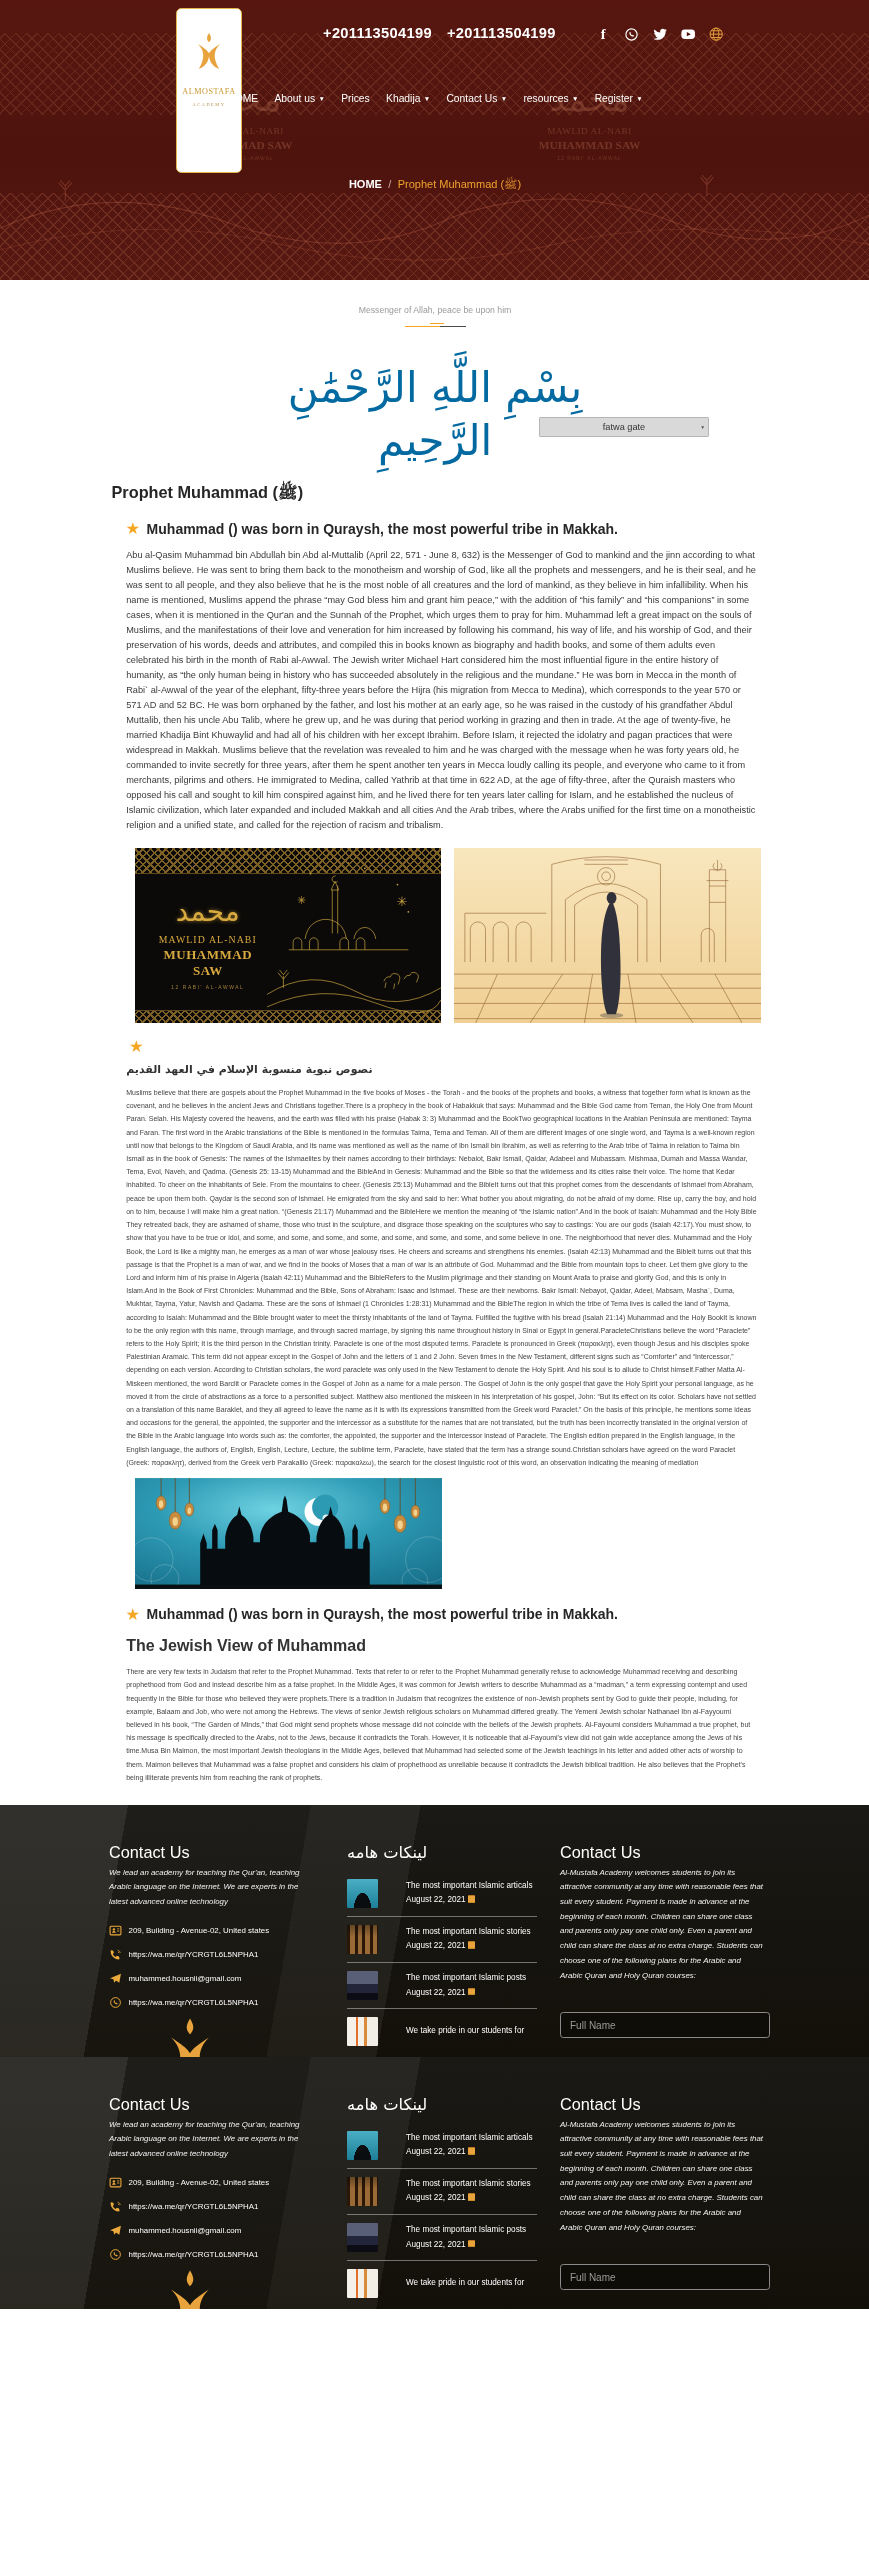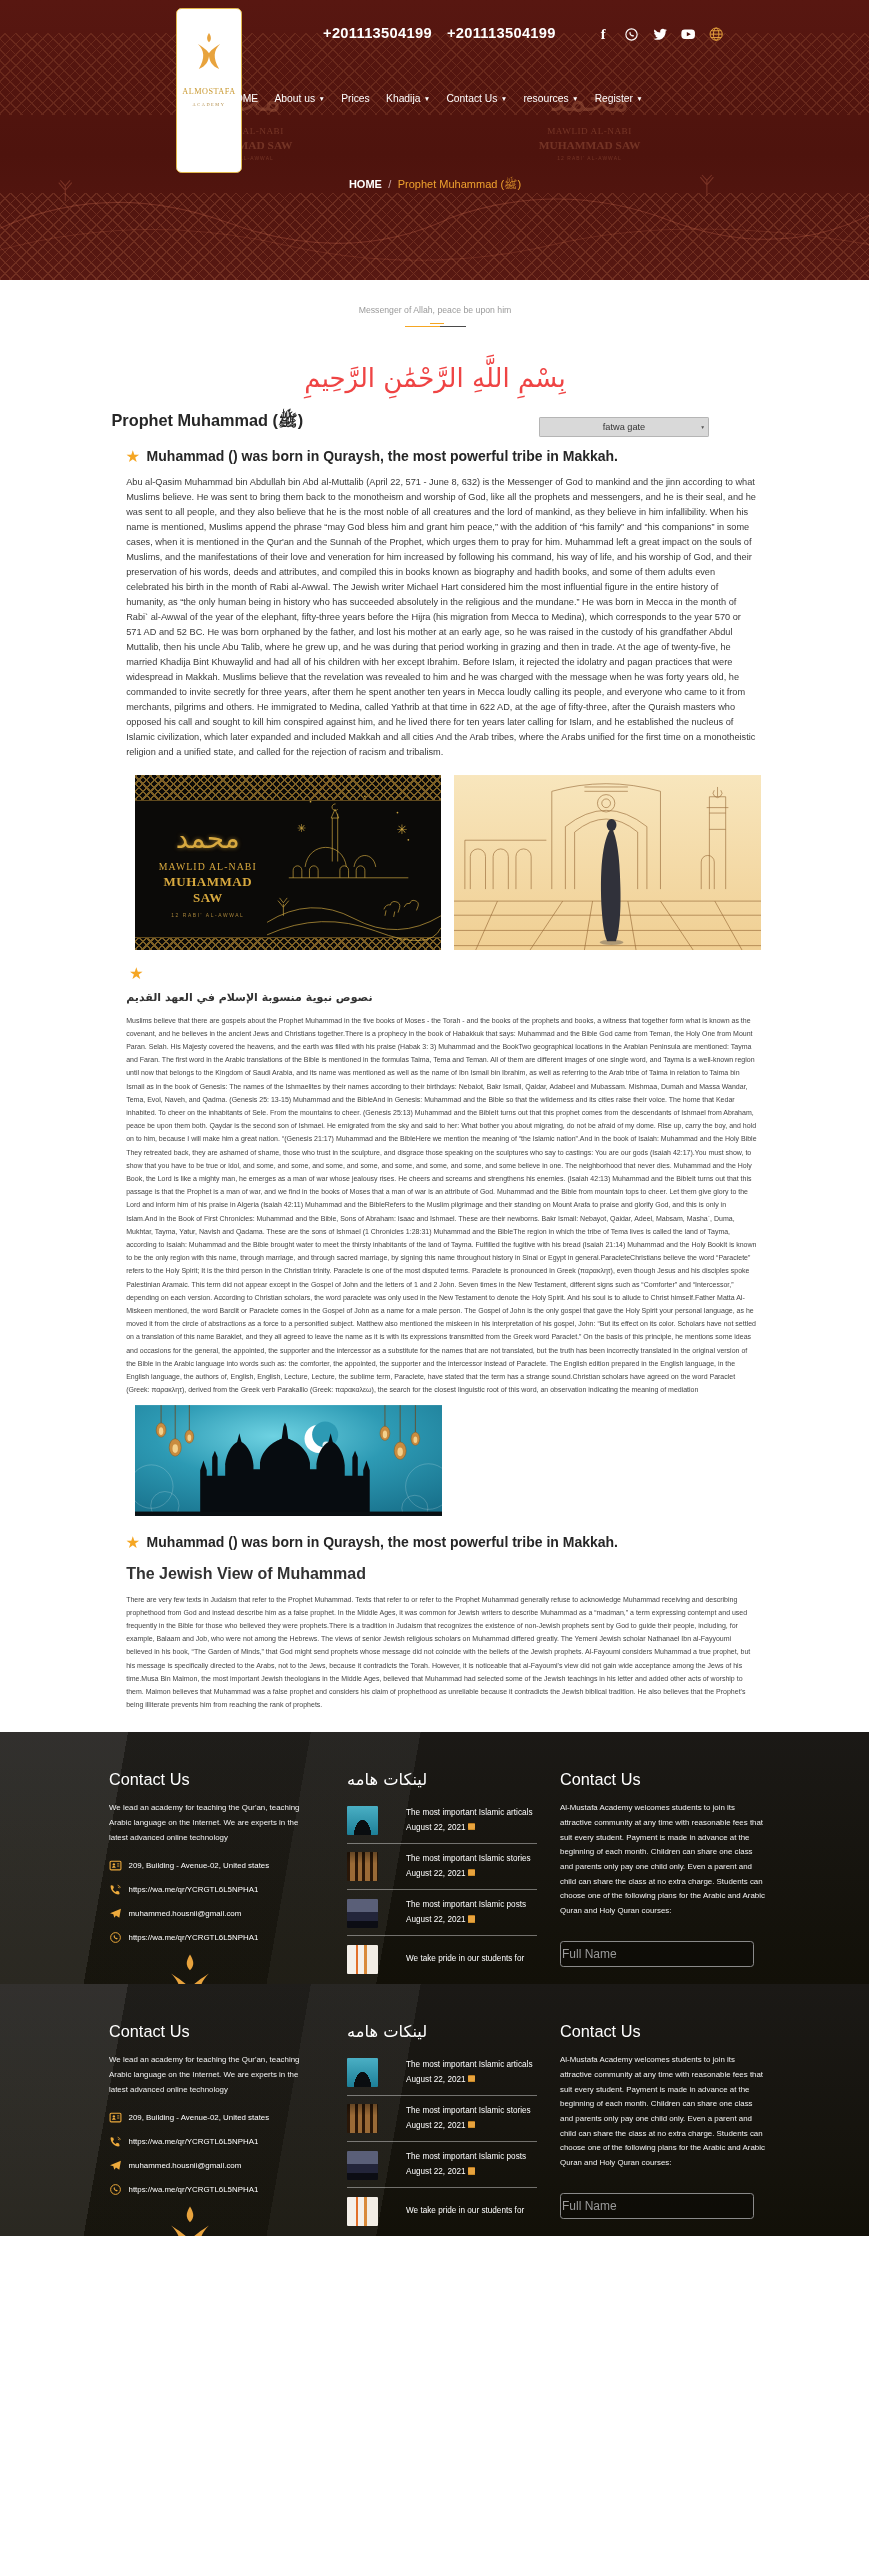--- a/index.html
+++ b/index.html
@@ -55,21 +55,21 @@
   .underline{width:61px;margin:7.6px auto 0;}
   .underline .u1{display:block;width:14px;height:1.6px;background:#f5a623;margin:0 0 1.6px 25px;}
   .underline .u2{display:block;width:61px;height:1.6px;
     background:linear-gradient(to right,#f5a623 0 58%,#4a4a4a 58%);}
   .fatwa-wrap{position:absolute;left:539px;top:112px;width:170px;height:20px;}
   .fatwa-wrap select{width:100%;height:100%;background:#d9d9d9;border:0.5px solid #b5b5b5;
     font-size:9.2px;color:#333;text-align:center;text-align-last:center;appearance:none;
     -webkit-appearance:none;border-radius:1.1px;padding:0 11px;}
   .fatwa-wrap .sel-arrow{position:absolute;right:3.8px;top:7.6px;font-size:4.9px;color:#555;pointer-events:none;}
   .bismillah{margin:35px auto 16px;width:348px;font-family:"DejaVu Sans",sans-serif;
-    font-size:26px;color:#ef4444;line-height:1.25;}
+    font-size:42px;color:#0369a1;line-height:1.25;}
 
   
   .container{width:647px;margin:0 auto;}
   h1.page-title{font-size:16.3px;font-weight:bold;color:#262626;margin:12px 0 0;}
   .sec-head{display:flex;align-items:center;gap:6.5px;margin-top:14px;padding-left:14px;}
   .sec-head .star{color:#f5a623;font-size:16.3px;line-height:16.3px;}
   .sec-head h2{font-size:14px;font-weight:bold;color:#262626;margin:0;}
   p.body-lg{margin:11px 0 0;padding-left:14.7px;font-size:9.2px;line-height:15px;color:#3a3a3a;}
   p.body-sm{margin:9.8px 0 0;padding-left:14.7px;font-size:7px;line-height:13.2px;color:#444;}
   .star-solo{margin:14px 0 0 17.4px;color:#f5a623;font-size:16.3px;}
@@ -99,21 +99,21 @@
 
   
   #footer-area{margin-top:20.7px;}
   .footer-block{position:relative;height:252px;overflow:hidden;color:#fff;
     background:
       linear-gradient(100deg,rgba(255,255,255,.10) 0 14%,rgba(255,255,255,.02) 14% 34%,
         rgba(255,255,255,.06) 34% 46%,rgba(0,0,0,0) 46%),
       linear-gradient(#1b1916,#121008);}
   .fcol{position:absolute;top:0;}
   .fcol h5{font-size:16.3px;font-weight:normal;margin:38px 0 0;color:#fff;}
-  .fcol .ftext{font-size:7.9px;line-height:14.7px;margin-top:12px;color:#f2f2f2;}
+  .fcol .ftext{font-size:7.9px;line-height:14.7px;margin-top:4px;color:#f2f2f2;font-style:italic;}
   .col-about{left:109px;width:193px;}
   .contact-list{margin-top:14px;}
   .contact-item{display:flex;align-items:center;gap:6.5px;margin-top:11px;font-size:7.9px;cursor:pointer;}
   .contact-item .cic{flex:none;width:13px;height:13px;}
   .foot-emblem{margin:8.7px 0 0 57px;}
   .col-links{left:347px;width:190px;}
   .col-links h5{font-family:"DejaVu Sans",sans-serif;}
   .art-item{display:flex;gap:28px;align-items:center;padding:8.2px 0 7.6px;cursor:pointer;}
   .art-item + .art-divider{border-top:0.5px solid rgba(255,255,255,.4);}
   .art-thumb{flex:none;width:31px;height:29px;border-radius:1.1px;}
@@ -121,22 +121,22 @@
   .thumb-teal{background:radial-gradient(ellipse at 50% 120%,#0a0d10 42%,rgba(0,0,0,0) 43%),
      linear-gradient(#4aafc4,#1d7f98);}
   .thumb-arches{background:linear-gradient(rgba(0,0,0,.35),rgba(0,0,0,0) 40%),
      repeating-linear-gradient(90deg,#2a1708 0 3.3px,#9a6a36 3.3px 7.6px);}
   .thumb-dark{background:linear-gradient(#5a5f78 0 45%,#23253a 45% 75%,#0c0d14 75%);}
   .thumb-light{background:linear-gradient(90deg,#f4f0ea 0 28%,#e2702a 28% 37%,#f4f0ea 37% 55%,#d98a3a 55% 63%,#f2ede5 63%);}
   .cal-icon{display:inline-block;width:7px;height:6.5px;background:#e8a33d;border-radius:1.1px;
     border-top:1.6px solid #b9791e;margin-left:2.7px;vertical-align:-0.5px;
     box-shadow:inset 0 -1.1px 0 #c98a28;}
   .col-join{left:560px;width:205px;}
-  .fullname-input{display:block;margin-top:22px;width:190px;height:24px;border:0.5px solid #8a8a8a;
-    border-radius:3.3px;background:rgba(0,0,0,.25);color:#ddd;font-size:12px;padding:0 1px;
+  .fullname-input{display:block;margin-top:29px;width:190px;height:24px;border:0.5px solid #8a8a8a;
+    border-radius:3.3px;background:rgba(0,0,0,.25);color:#ddd;font-size:10px;padding:0 9px;
     font-family:"Liberation Sans",sans-serif;}
   .fullname-input::placeholder{color:#9a9a9a;}
 </style>
 </head>
 <body>
 
 <svg width="0" height="0" style="position:absolute">
   <symbol id="emb" viewBox="0 0 60 84">
     <path d="M30 2 C25 10 24 16 30 22 C36 16 35 10 30 2 Z" fill="#e8a33d"></path>
     <path d="M6 26 C20 40 22 56 8 80 C24 74 29 62 30 52 C31 62 36 74 52 80 C38 56 40 40 54 26 C42 34 33 40 30 46 C27 40 18 34 6 26 Z" fill="#e8a33d"></path>

